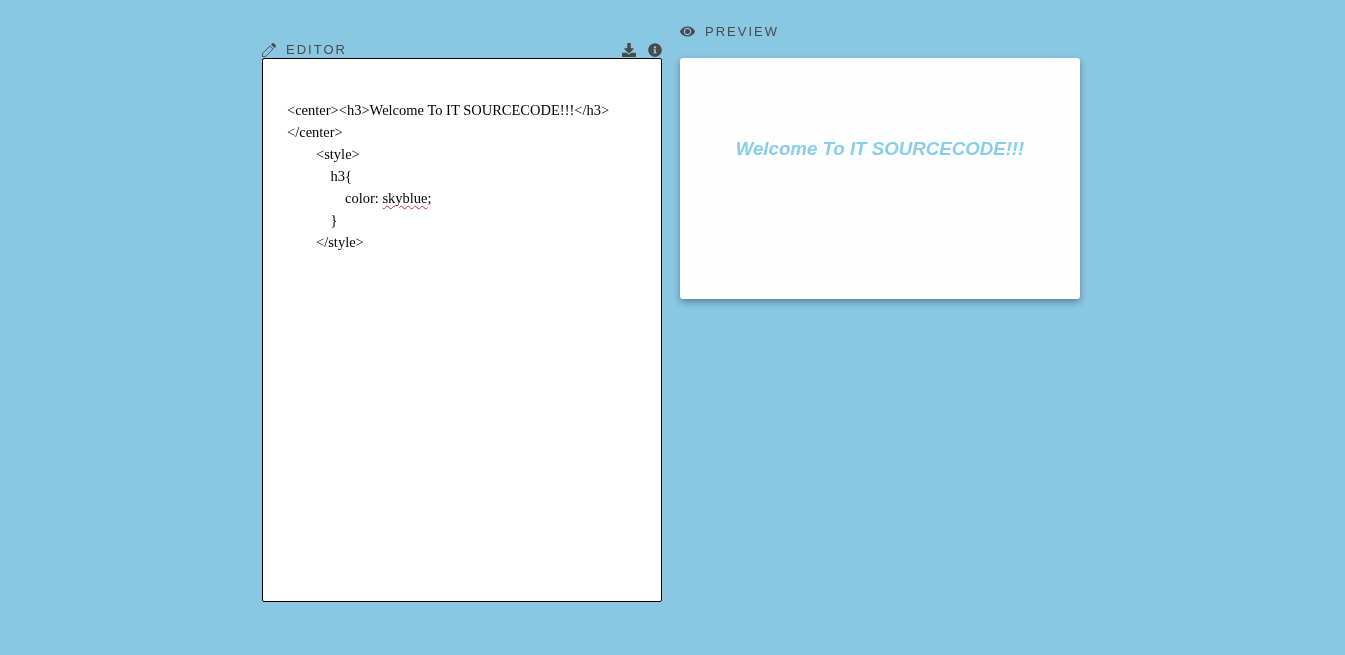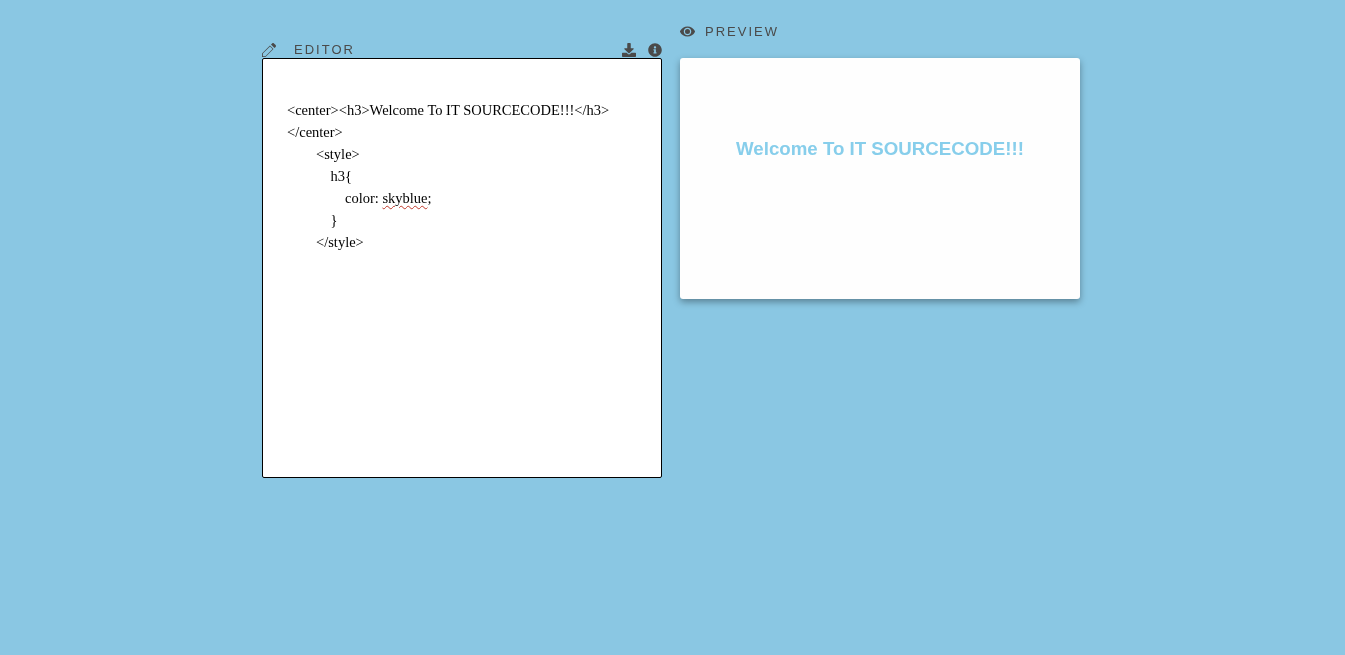--- a/index.html
+++ b/index.html
@@ -14,34 +14,34 @@
   .panel-header {
     position: absolute;
     display: flex;
     align-items: center;
     color: #4a4a4a;
     font-size: 13px;
     letter-spacing: 2px;
     font-weight: 400;
   }
   .panel-header .icon { margin-right: 10px; }
-  .editor-header { top: 42px; left: 262px; width: 400px; gap: 8px; }
+  .editor-header { top: 42px; left: 262px; width: 400px; }
   .editor-header .right-icons {
     margin-left: auto;
     display: flex;
     gap: 12px;
     color: #4a4a4a;
   }
   .preview-header { top: 24px; left: 680px; }
   .editor-panel {
     position: absolute;
     top: 58px;
     left: 262px;
     width: 400px;
-    height: 420px;
+    height: 544px;
     background: #fff;
     border: 1.5px solid #000;
     border-radius: 2px;
   }
   .editor-content {
     position: absolute;
     top: 40px; left: 24px; right: 10px;
     font-family: "Times New Roman", Times, serif;
     font-size: 14.5px;
     color: #000;
@@ -55,20 +55,21 @@
   }
   .preview-panel {
     position: absolute;
     top: 58px;
     left: 680px;
     width: 400px;
     height: 241px;
     background: #fefefe;
     border-radius: 3px;
     box-shadow: 0 3px 7px rgba(0,0,0,0.35);
+    font-style: italic;
   }
   .preview-content {
     text-align: center;
     padding-top: 80px;
   }
   .preview-content h3 {
     font-family: Arial, Helvetica, sans-serif;
     color: skyblue;
     font-size: 18.7px;
     font-weight: 700;

